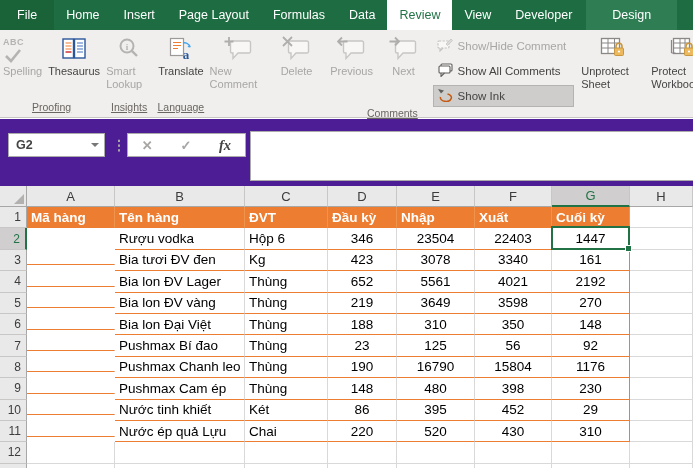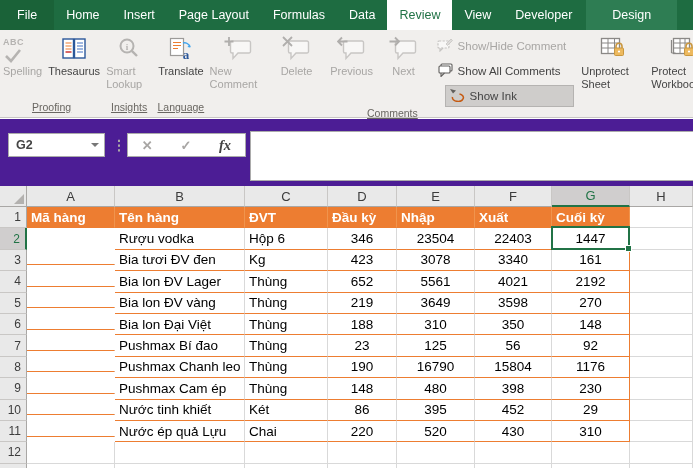--- a/index.html
+++ b/index.html
@@ -24,21 +24,21 @@
   .gdiv{width:1px;background:#D8D6D3;margin:3px 0 4px;}
   .bigbtn{display:flex;flex-direction:column;align-items:center;padding:3px 3px 0;cursor:default;}
   .bigbtn .bicon{height:32px;display:flex;align-items:center;justify-content:center;}
   .bigbtn .blabel{font-size:11px;line-height:13px;color:#444;text-align:left;}
   .bigbtn.disabled .blabel{color:#A8A6A4;}
   .nowrap{white-space:nowrap;}
   .w52{width:52px;} .w46{width:46px;} .w58{width:58px;} .w64{width:64px;} .w40{width:40px;}
   .smallcol{display:flex;flex-direction:column;gap:3px;padding:5px 4px 0 6px;}
   .smallbtn{display:flex;align-items:center;gap:5px;font-size:11.5px;color:#444;padding:2px 7px 2px 3px;border:1px solid transparent;white-space:nowrap;cursor:default;}
   .smallbtn.disabled{color:#A8A6A4;}
-  .smallbtn.pressed{background:#CFCDCB;border:1px solid #B5B3B1;margin-left:12px;}
+  .smallbtn.pressed{background:#CFCDCB;border:1px solid #B5B3B1;}
   .abc{font-size:9px;font-weight:bold;color:#B5B3B1;letter-spacing:0.5px;line-height:9px;text-align:center;}
   
   .fstrip{position:absolute;top:119px;left:0;width:693px;height:67px;background:#4c1d95;font-weight:bold;}
   .namebox{position:absolute;left:8px;top:14px;width:97px;height:24px;background:#fff;border:1px solid #ABABAB;display:flex;align-items:center;box-sizing:border-box;}
   .nb-text{flex:1;padding-left:7px;font-size:12.5px;color:#444;}
   .nb-drop{width:18px;height:100%;display:flex;align-items:center;justify-content:center;}
   .nb-drop::after{content:"";border-left:4px solid transparent;border-right:4px solid transparent;border-top:4px solid #777;}
   .fdots{position:absolute;left:112px;top:19px;color:#ABA9A7;font-size:14px;line-height:14px;}
   .fxbox{position:absolute;left:127px;top:14px;width:119px;height:24px;background:#fff;border:1px solid #ABABAB;display:flex;align-items:center;justify-content:space-around;box-sizing:border-box;}
   .fb-x{color:#A8A6A4;font-size:13px;}

